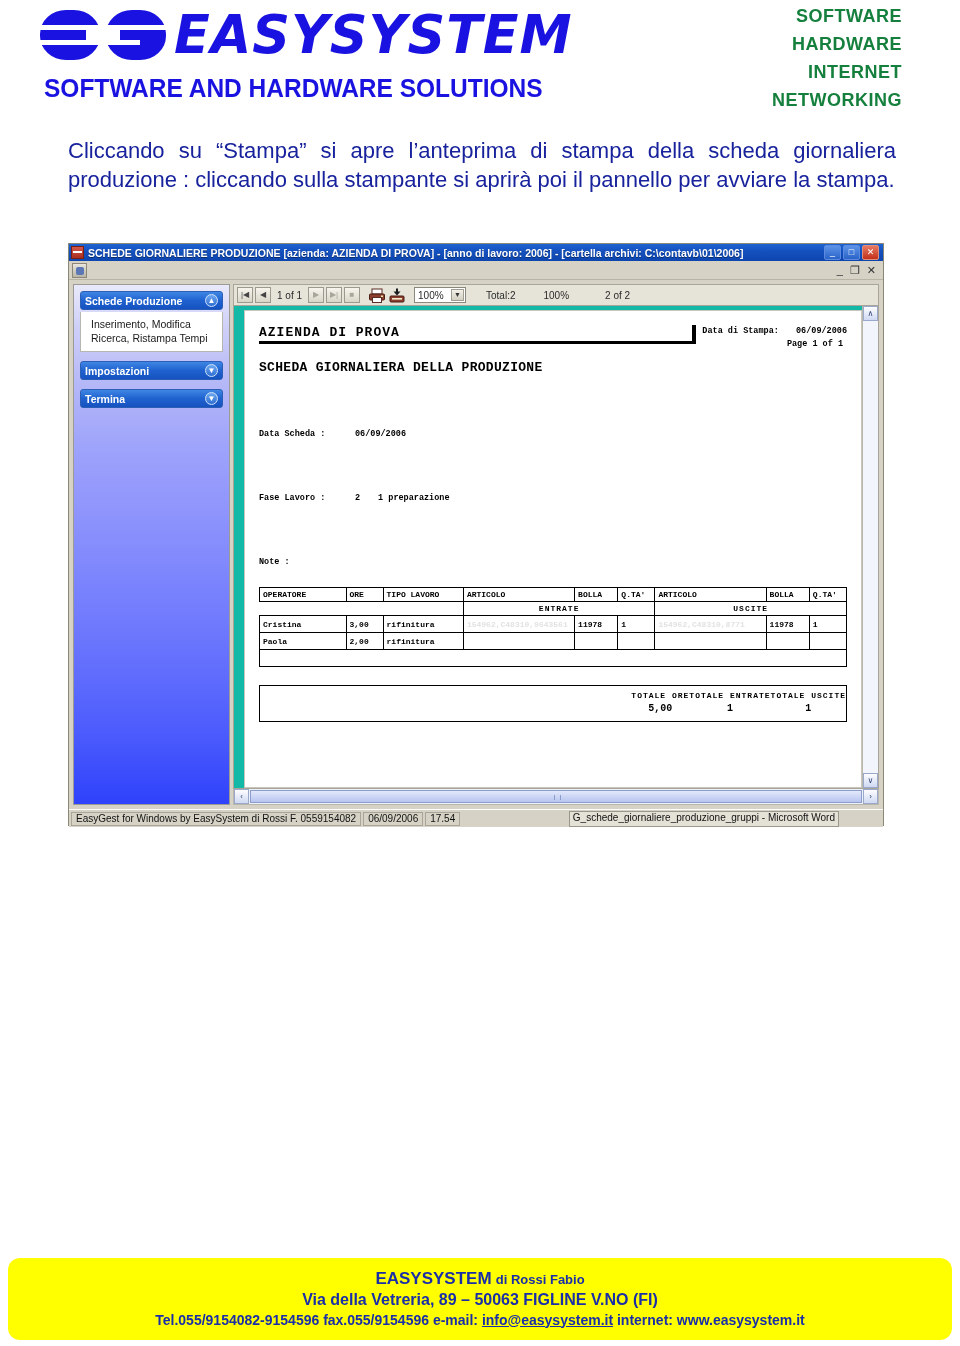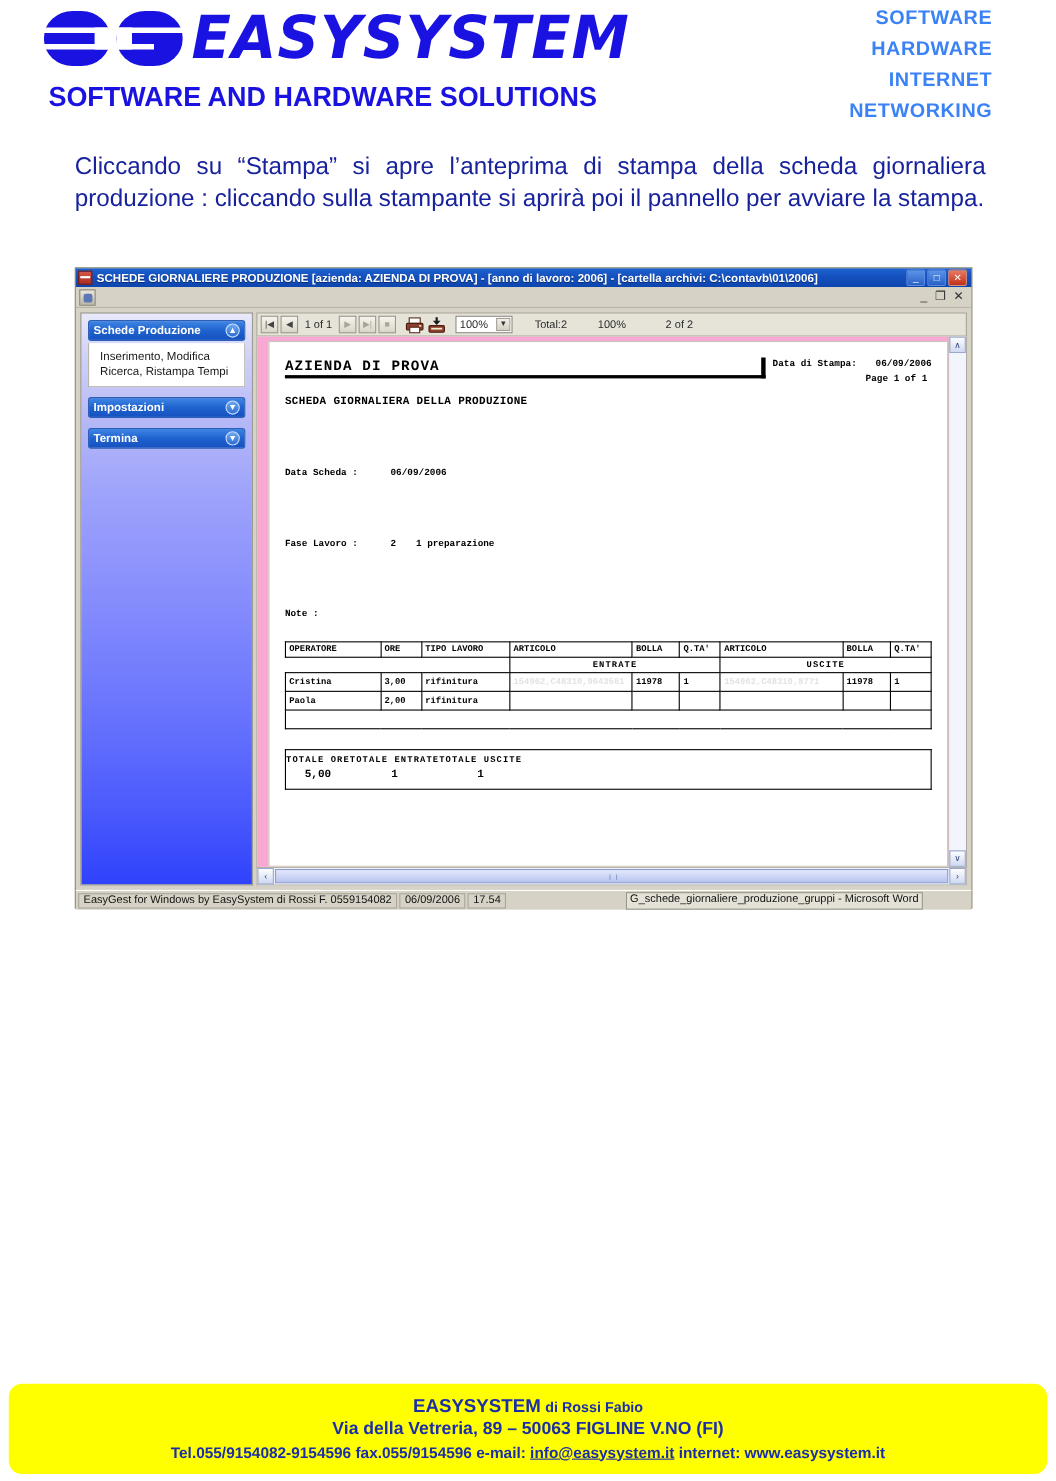--- a/index.html
+++ b/index.html
@@ -67,21 +67,21 @@
     white-space: nowrap;
     transform: scaleX(0.98);
     transform-origin: left center;
   }
   .header-services {
     position: absolute; right: 58px; top: 2px;
     text-align: right;
     font-family: "Liberation Sans", sans-serif;
     font-weight: bold;
     font-size: 18px;
-    color: #3b82f6;
+    color: #15803d;
     line-height: 28px;
     letter-spacing: 0.5px;
   }
   .header-services div { white-space: nowrap; }
 
   
   .body-paragraph {
     position: absolute; left: 68px; top: 136px; width: 828px;
     font-family: "Liberation Sans", sans-serif;
     font-size: 22px;
@@ -284,21 +284,21 @@
     border-top: none;
     box-sizing: border-box;
     background: #f1efe6;
     display: flex;
     min-height: 0;
   }
   .report-scrollzone {
     flex: 1;
     position: relative;
     overflow: hidden;
-    background: #f9a8d4;
+    background: #14b8a6;
     min-width: 0;
   }
   .report-paper {
     position: absolute;
     left: 10px; top: 4px; right: 0; bottom: 0;
     background: #ffffff;
     border: 1px solid #c8c5ba;
     padding: 14px 14px 0 14px;
     box-sizing: border-box;
     font-family: "Liberation Mono", monospace;
@@ -361,21 +361,21 @@
     margin-right: 6px;
   }
   .rep-headright {
     font-family: "Liberation Mono", monospace;
     font-size: 8.5px; font-weight: bold;
     white-space: nowrap;
     line-height: 13px;
   }
   .rep-headright .pageline { text-align: right; padding-right: 4px; }
   .rep-subtitle {
-    font-size: 10px; font-weight: bold; margin-top: 9px;
+    font-size: 13px; font-weight: bold; margin-top: 9px;
     letter-spacing: .3px;
   }
   .rep-field { font-size: 8.5px; font-weight: bold; margin-top: 9px; }
   .rep-field .lab { display: inline-block; width: 96px; margin-top: 45px; }
   .rep-field .v2 { display: inline-block; padding-left: 18px;}
 
   table.rep-table {
     width: 100%;
     border-collapse: collapse;
     margin-top: 20px;
@@ -406,21 +406,21 @@
     font-family: "Liberation Mono", monospace;
     font-size: 8px;
     table-layout: fixed;
   }
   table.tot-table td {
     border: 1px solid #000;
     text-align: center;
     font-weight: bold;
     padding: 5px 0 7px 0;
   }
-  .tot-inner { display: flex; justify-content: flex-start; width: 100%; }
+  .tot-inner { display: flex; justify-content: flex-end; width: 100%; }
   .tot-cell { text-align: center; }
   .tot-cell .cap { letter-spacing: 1px; }
   .tot-cell .val { font-size: 10px; margin-top: 3px; }
 
   
   .statusbar {
     height: 18px;
     background: #d6d3c6;
     border-top: 1px solid #ffffff;
     display: flex; align-items: center;

